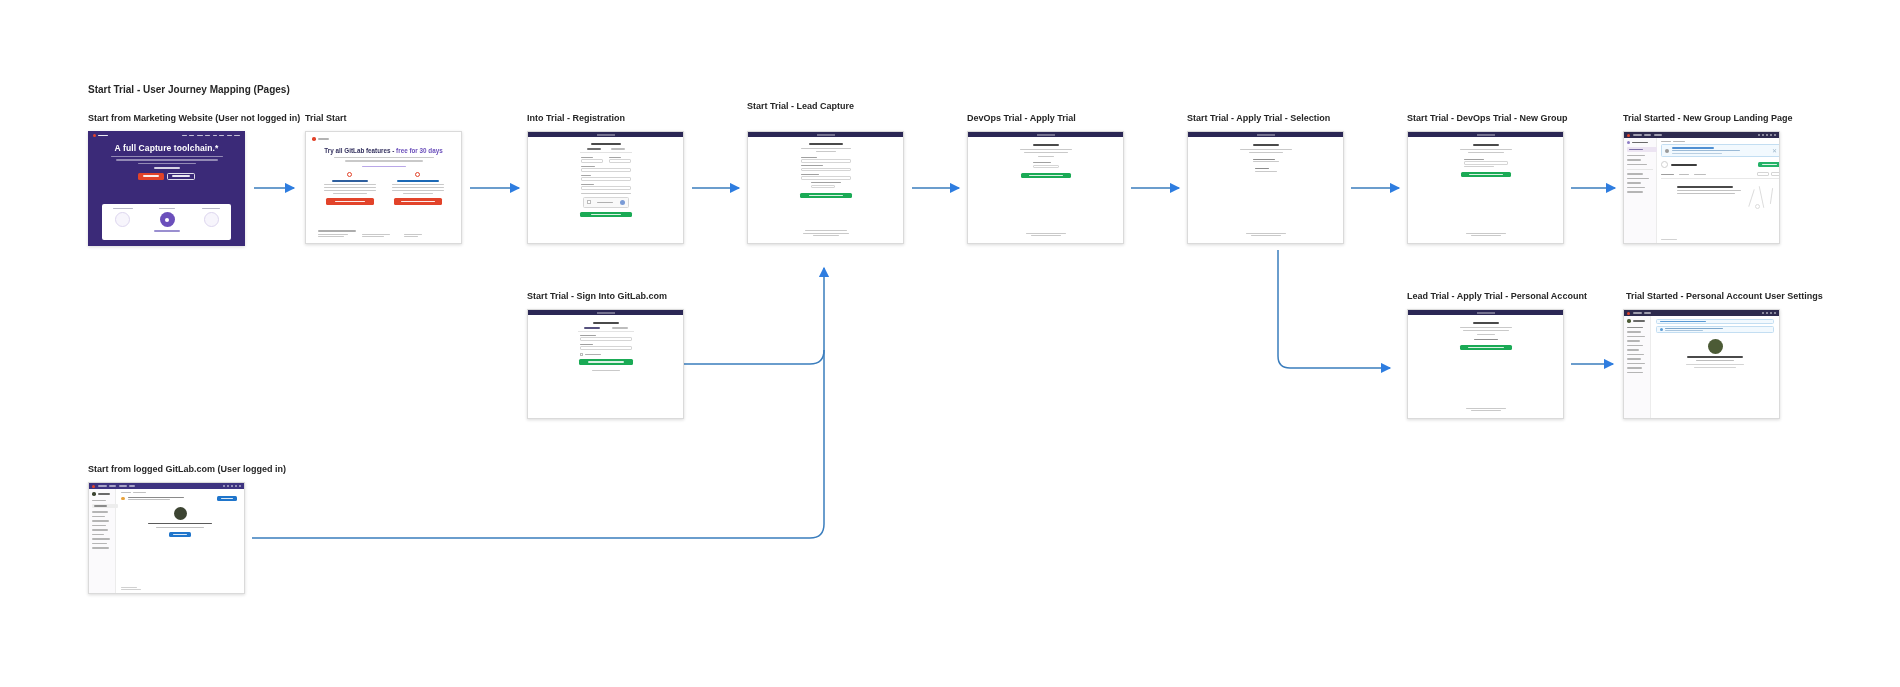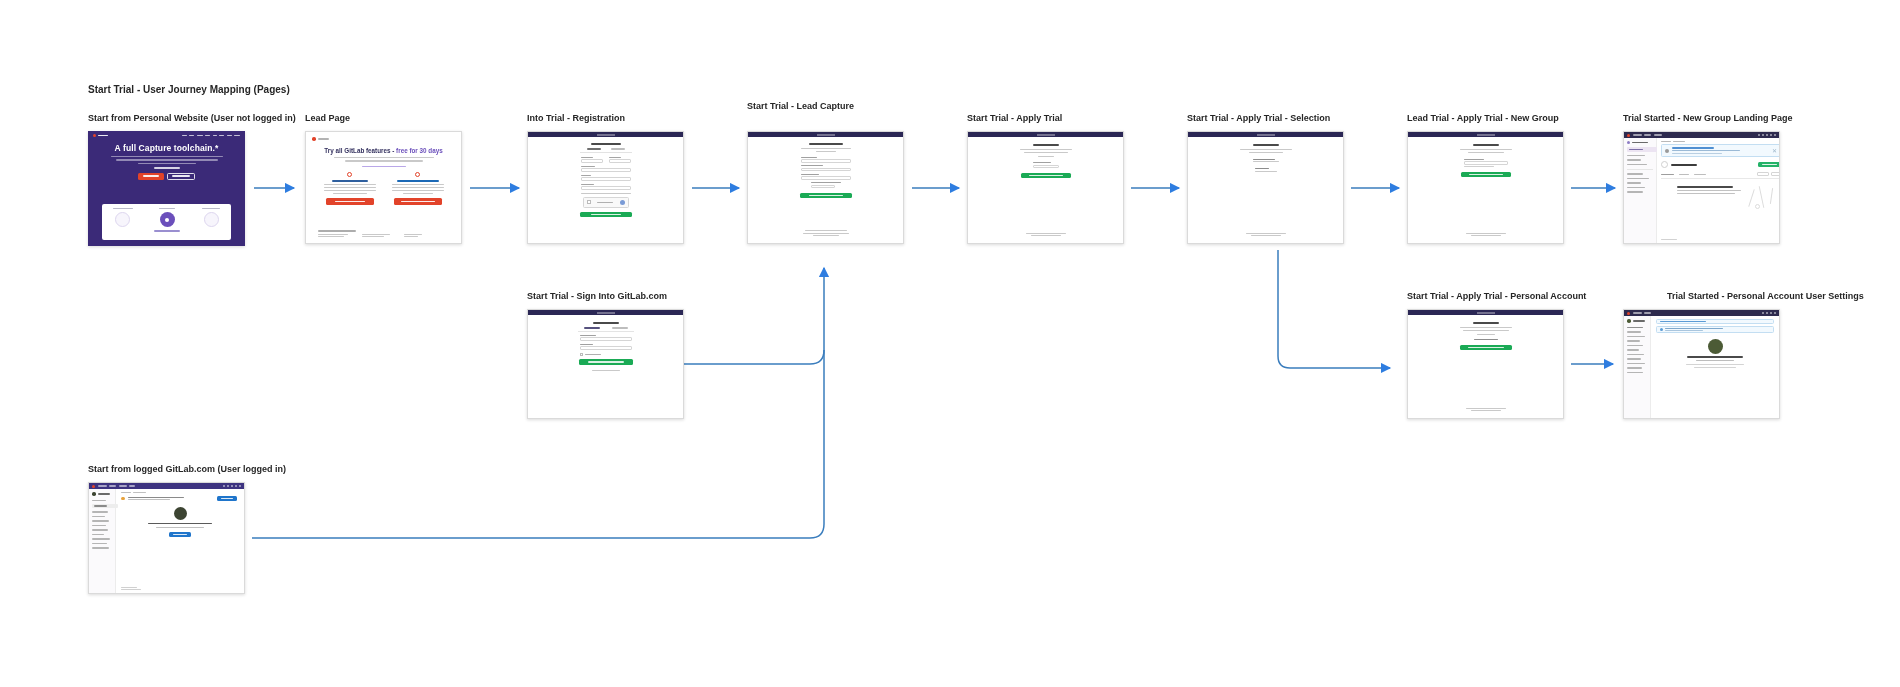--- a/index.html
+++ b/index.html
@@ -47,21 +47,21 @@
       <path d="M1131,188 H1179" marker-end="url(#ah)"></path>
       <path d="M1351,188 H1399" marker-end="url(#ah)"></path>
       <path d="M1571,188 H1615" marker-end="url(#ah)"></path>
       <path d="M1571,364 H1613" marker-end="url(#ah)"></path>
       <path d="M252,538 H810 Q824,538 824,524 V268" marker-end="url(#ah)"></path>
       <path d="M684,364 H810 Q824,364 824,350"></path>
       <path d="M1278,250 V356 Q1278,368 1290,368 H1390" marker-end="url(#ah)"></path>
     </g>
   </svg>
 
-  <div class="nlabel" style="left:88px;top:113px">Start from Personal Website (User not logged in)</div>
+  <div class="nlabel" style="left:88px;top:113px">Start from Marketing Website (User not logged in)</div>
   <div class="frame" style="left:88px;top:131px;height:115px;background:#3b2a78;border:none">
     <div class="hstack" style="justify-content:space-between;padding:3px 5px">
       <div class="hstack" style="gap:2px">
         <div class="dot" style="width:3px;height:3px;background:#e24329"></div>
         <div class="bar" style="width:10px;background:rgba(255,255,255,.9)"></div>
       </div>
       <div class="hstack" style="gap:2.5px">
         <div class="bar" style="width:5px;height:1.2px;background:rgba(255,255,255,.7)"></div>
         <div class="bar" style="width:5px;height:1.2px;background:rgba(255,255,255,.7)"></div>
         <div class="bar" style="width:6px;height:1.2px;background:rgba(255,255,255,.7)"></div>
@@ -99,21 +99,21 @@
         </div>
         <div class="bar" style="width:26px;height:1.3px;background:#9a8fd0"></div>
       </div>
       <div class="vstack" style="gap:3px">
         <div class="bar" style="width:18px;height:1.3px;background:#b9b9c9"></div>
         <div class="dot" style="width:15px;height:15px;border:1px solid #ddd6ef;background:#f7f5fc;box-sizing:border-box"></div>
       </div>
     </div>
   </div>
 
-  <div class="nlabel" style="left:305px;top:113px">Lead Page</div>
+  <div class="nlabel" style="left:305px;top:113px">Trial Start</div>
   <div class="frame" style="left:305px;top:131px;height:113px">
     <div class="hstack" style="gap:2px;position:absolute;left:6px;top:5px">
       <div class="dot" style="width:3.5px;height:3.5px;background:#e24329"></div>
       <div class="bar" style="width:11px;background:#b3b3b3"></div>
     </div>
     <div style="text-align:center;margin-top:15px;font-size:6.3px;font-weight:700;white-space:nowrap">
       <span style="color:#33305e">Try all GitLab features -</span>
       <span style="color:#6b4fbb">free for 30 days</span>
     </div>
     <div class="vstack" style="gap:2px;margin-top:3px">
@@ -238,21 +238,21 @@
         <div class="bar" style="width:34px"></div>
       </div>
     </div>
     <div class="vstack" style="position:absolute;left:0;right:0;bottom:7px;gap:1.5px">
       <div class="bar" style="width:42px;height:1px"></div>
       <div class="bar" style="width:46px;height:1px"></div>
       <div class="bar" style="width:26px;height:1px"></div>
     </div>
   </div>
 
-  <div class="nlabel" style="left:967px;top:113px">Start Trial - Apply Trial</div>
+  <div class="nlabel" style="left:967px;top:113px">DevOps Trial - Apply Trial</div>
   <div class="frame" style="left:967px;top:131px;height:113px">
     <div class="mhdr">
         <div class="mlogo"></div>
       </div>
     <div class="vstack" style="margin-top:7px;gap:2.5px">
       <div class="bar" style="width:26px;height:2.2px;background:#4a4a4a"></div>
       <div class="bar" style="width:52px;height:1px"></div>
       <div class="bar" style="width:44px;height:1px"></div>
       <div class="bar" style="width:16px;height:1px"></div>
       <div class="vstack" style="align-items:flex-start;gap:1.5px;margin-top:3px">
@@ -286,21 +286,21 @@
         <div class="bar" style="width:14px;height:1.3px;background:#8d8d8d"></div>
         <div class="bar" style="width:22px;height:1px"></div>
       </div>
     </div>
     <div class="vstack" style="position:absolute;left:0;right:0;bottom:7px;gap:1.5px">
       <div class="bar" style="width:40px;height:1px"></div>
       <div class="bar" style="width:30px;height:1px"></div>
     </div>
   </div>
 
-  <div class="nlabel" style="left:1407px;top:113px">Lead Trial - Apply Trial - New Group</div>
+  <div class="nlabel" style="left:1407px;top:113px">Start Trial - DevOps Trial - New Group</div>
   <div class="frame" style="left:1407px;top:131px;height:113px">
     <div class="mhdr">
         <div class="mlogo"></div>
       </div>
     <div class="vstack" style="margin-top:7px;gap:2.5px">
       <div class="bar" style="width:26px;height:2.2px;background:#4a4a4a"></div>
       <div class="bar" style="width:52px;height:1px"></div>
       <div class="bar" style="width:36px;height:1px"></div>
       <div class="vstack" style="align-items:flex-start;gap:1.5px;margin-top:3px">
         <div class="bar" style="width:20px;height:1px;background:#a0a0a0"></div>
@@ -425,42 +425,42 @@
         <div style="width:3.5px;height:3.5px;border:1px solid #bbb;box-sizing:border-box"></div>
         <div class="bar" style="width:16px;height:1px;background:#b0b0b0"></div>
       </div>
       <div class="gbtn" style="width:54px">
         <div class="bar" style="width:36px"></div>
       </div>
       <div class="bar" style="width:28px;height:1px;margin-top:2px"></div>
     </div>
   </div>
 
-  <div class="nlabel" style="left:1407px;top:291px">Start Trial - Apply Trial - Personal Account</div>
+  <div class="nlabel" style="left:1407px;top:291px">Lead Trial - Apply Trial - Personal Account</div>
   <div class="frame" style="left:1407px;top:309px;height:110px">
     <div class="mhdr">
         <div class="mlogo"></div>
       </div>
     <div class="vstack" style="margin-top:7px;gap:2.5px">
       <div class="bar" style="width:26px;height:2.2px;background:#4a4a4a"></div>
       <div class="bar" style="width:52px;height:1px"></div>
       <div class="bar" style="width:46px;height:1px"></div>
       <div class="bar" style="width:18px;height:1px"></div>
       <div class="bar" style="width:24px;height:1.3px;background:#8d8d8d;margin-top:2px"></div>
       <div class="gbtn" style="width:52px;margin-top:2px">
         <div class="bar" style="width:36px"></div>
       </div>
     </div>
     <div class="vstack" style="position:absolute;left:0;right:0;bottom:7px;gap:1.5px">
       <div class="bar" style="width:40px;height:1px"></div>
       <div class="bar" style="width:30px;height:1px"></div>
     </div>
   </div>
 
-  <div class="nlabel" style="left:1667px;top:291px">Trial Started - Personal Account User Settings</div>
+  <div class="nlabel" style="left:1626px;top:291px">Trial Started - Personal Account User Settings</div>
   <div class="frame" style="left:1623px;top:309px;height:110px">
     <div class="topbar">
       <div class="hstack" style="gap:2.5px">
         <div class="dot" style="width:3px;height:3px;background:#e24329"></div>
         <div class="bar" style="width:9px"></div>
         <div class="bar" style="width:7px"></div>
       </div>
       <div class="hstack" style="gap:2px">
         <div class="dot" style="width:2px;height:2px;background:rgba(255,255,255,.6)"></div>
         <div class="dot" style="width:2px;height:2px;background:rgba(255,255,255,.6)"></div>

